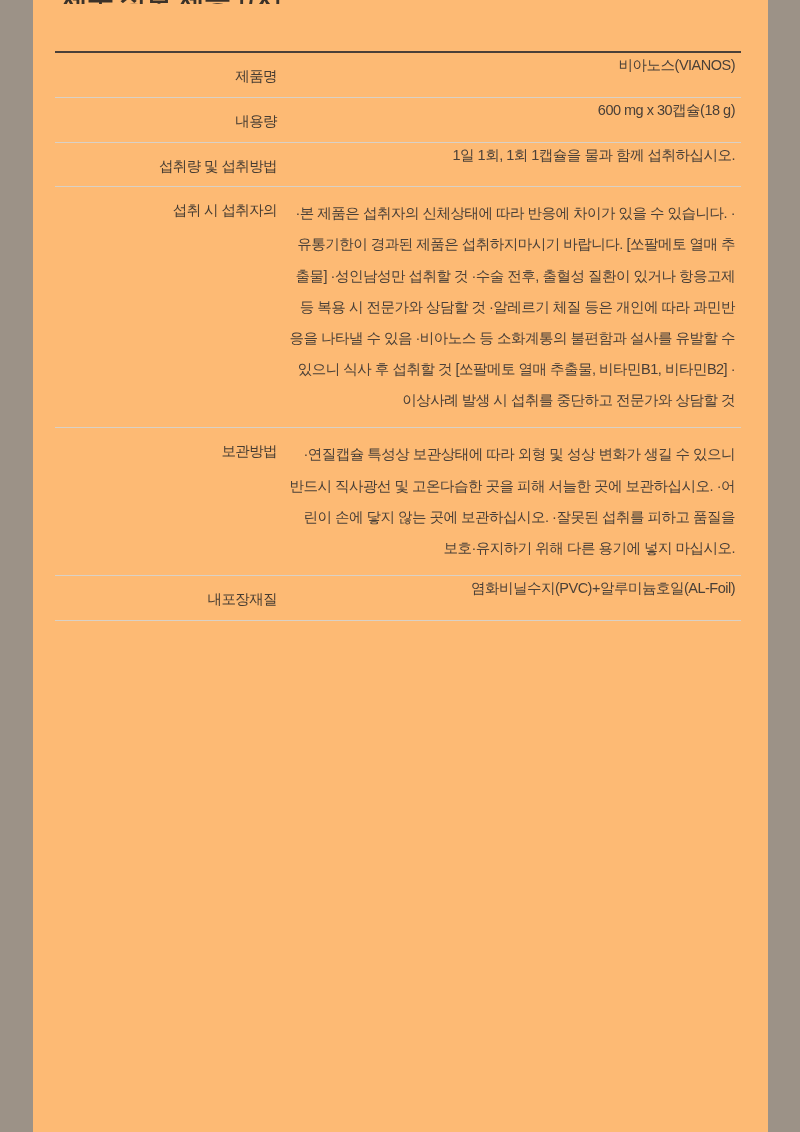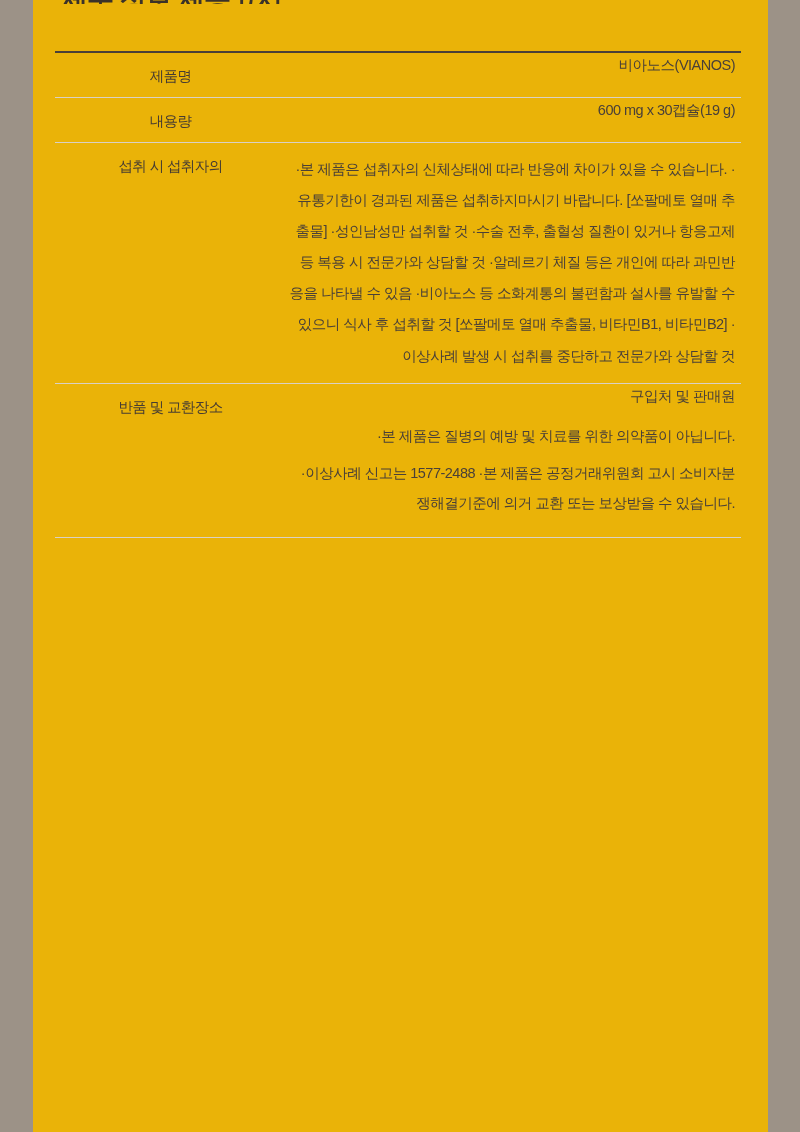--- a/index.html
+++ b/index.html
@@ -12,21 +12,21 @@
     background: #9c9287;
     font-family: "Liberation Sans", sans-serif;
     overflow: hidden;
   }
   .page {
     position: absolute;
     left: 33px;
     top: 0;
     width: 735px;
     height: 1132px;
-    background: #eab308;
+    background: #fdba74;
     box-sizing: border-box;
   }
   .page-title {
     position: absolute;
     left: 28px;
     top: -18px;
     font-size: 27px;
     font-weight: bold;
     color: #3b3229;
     letter-spacing: -1px;
@@ -43,21 +43,21 @@
     table-layout: fixed;
   }
   .spec-table tr {
     border-bottom: 1px solid #d9d1c6;
   }
   .spec-table tr.top-rule {
     border-top: 2px solid #4a4038;
   }
   .spec-table th {
     width: 213px;
-    text-align: center;
+    text-align: right;
     vertical-align: top;
     padding: 13px 6px 9px 9px;
     font-size: 14.5px;
     font-weight: normal;
     color: #463c32;
     letter-spacing: -0.6px;
     line-height: 1.5;
   }
   .spec-table td {
     vertical-align: top;
@@ -92,32 +92,34 @@
   <div class="page-title">제품 정보 제공고시</div>
 
   <table class="spec-table">
     <tbody>
       <tr class="top-rule">
         <th>제품명</th>
         <td>비아노스(VIANOS)</td>
       </tr>
       <tr>
         <th>내용량</th>
-        <td>600 mg x 30캡슐(19 g)</td>
+        <td>600 mg x 30캡슐(18 g)</td>
+      </tr>
+      <tr>
+        <th>섭취량 및 섭취방법</th>
+        <td>1일 1회, 1회 1캡슐을 물과 함께 섭취하십시오.</td>
       </tr>
       <tr>
         <th>섭취 시 섭취자의</th>
         <td class="long">·본 제품은 섭취자의 신체상태에 따라 반응에 차이가 있을 수 있습니다. ·유통기한이 경과된 제품은 섭취하지마시기 바랍니다. [쏘팔메토 열매 추출물] ·성인남성만 섭취할 것 ·수술 전후, 출혈성 질환이 있거나 항응고제 등 복용 시 전문가와 상담할 것 ·알레르기 체질 등은 개인에 따라 과민반응을 나타낼 수 있음 ·비아노스 등 소화계통의 불편함과 설사를 유발할 수 있으니 식사 후 섭취할 것 [쏘팔메토 열매 추출물, 비타민B1, 비타민B2] ·이상사례 발생 시 섭취를 중단하고 전문가와 상담할 것</td>
       </tr>
       <tr>
-        <th>반품 및 교환장소</th>
-        <td>
-          <div>구입처 및 판매원</div>
-          <div class="footnotes">
-            <p>·본 제품은 질병의 예방 및 치료를 위한 의약품이 아닙니다.</p>
-            <p>·이상사례 신고는 1577-2488 ·본 제품은 공정거래위원회 고시 소비자분쟁해결기준에 의거 교환 또는 보상받을 수 있습니다.</p>
-          </div>
-        </td>
+        <th>보관방법</th>
+        <td class="long">·연질캡슐 특성상 보관상태에 따라 외형 및 성상 변화가 생길 수 있으니 반드시 직사광선 및 고온다습한 곳을 피해 서늘한 곳에 보관하십시오. ·어린이 손에 닿지 않는 곳에 보관하십시오. ·잘못된 섭취를 피하고 품질을 보호·유지하기 위해 다른 용기에 넣지 마십시오.</td>
+      </tr>
+      <tr>
+        <th>내포장재질</th>
+        <td>염화비닐수지(PVC)+알루미늄호일(AL-Foil)</td>
       </tr>
     </tbody>
   </table>
 
 </div>
 
 </body></html>

